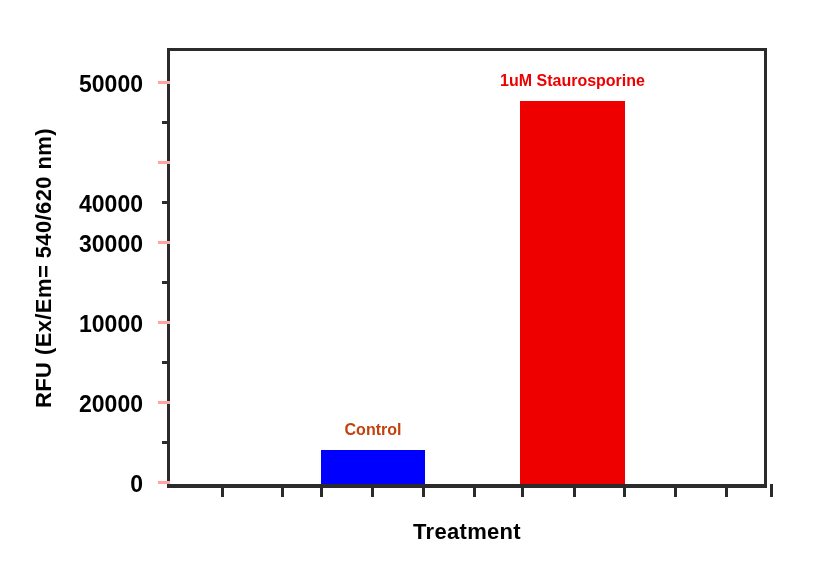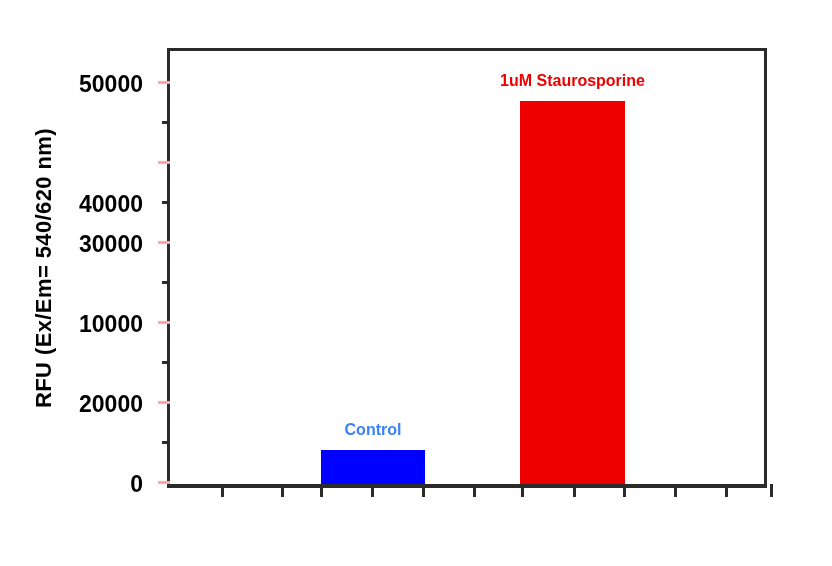--- a/index.html
+++ b/index.html
@@ -109,20 +109,21 @@
     letter-spacing: 0.3px;
   }
 </style>
 </head>
 <body>
 
 <div id="figure">
 
   <div id="ylabel">RFU (Ex/Em= 540/620 nm)</div>
 
+  <div id="xlabel">Treatment</div>
 
   <div id="plot-area">
     <div id="yticks-layer">
         <div class="ytick-major" style="bottom: 0px;">
           <div class="ytick-label" style="top: 0px;">0</div>
         </div>
         <div class="ytick-major" style="bottom: 80px;">
           <div class="ytick-label" style="top: 0px;">20000</div>
         </div>
         <div class="ytick-major" style="bottom: 160px;">
@@ -152,19 +153,19 @@
         <div class="xtick-minor" style="left: 303px;"></div>
         <div class="xtick-minor" style="left: 351px;"></div>
         <div class="xtick-minor" style="left: 403.2px;"></div>
         <div class="xtick-minor" style="left: 453px;"></div>
         <div class="xtick-minor" style="left: 504px;"></div>
         <div class="xtick-minor" style="left: 555px;"></div>
         <div class="xtick-minor" style="left: 600px;"></div>
       </div>
     <div id="bars-layer">
         <div class="bar" style="left: 151px; width: 104px; height: 33.6px; background: rgb(0, 0, 255);"></div>
-        <div class="bar-label" style="left: 203px; bottom: 45.6px; color: #3b82f6;">Control</div>
+        <div class="bar-label" style="left: 203px; bottom: 45.6px; color: #c2410c;">Control</div>
         <div class="bar" style="left: 350px; width: 105px; height: 383.2px; background: rgb(238, 0, 0);"></div>
         <div class="bar-label" style="left: 402.5px; bottom: 395.2px; color: rgb(238, 0, 0);">1uM Staurosporine</div>
       </div>
   </div>
 
 </div>
 
 </body></html>

